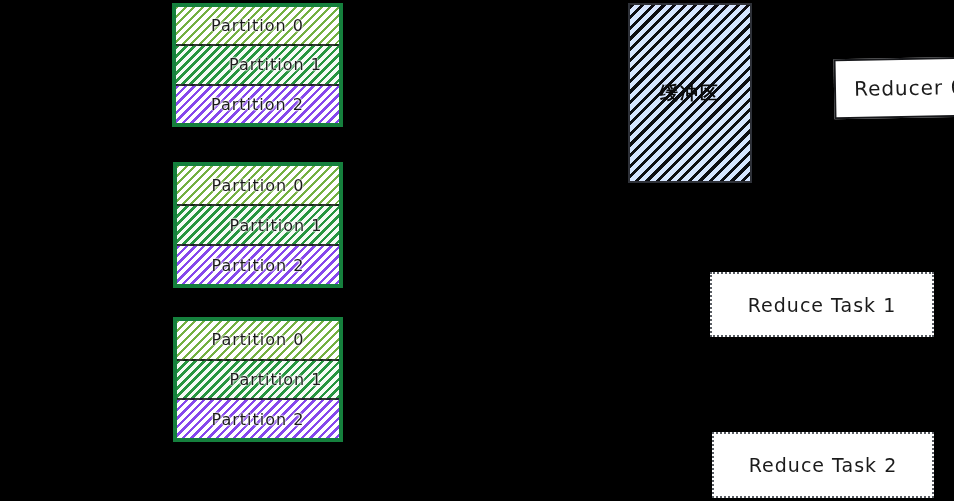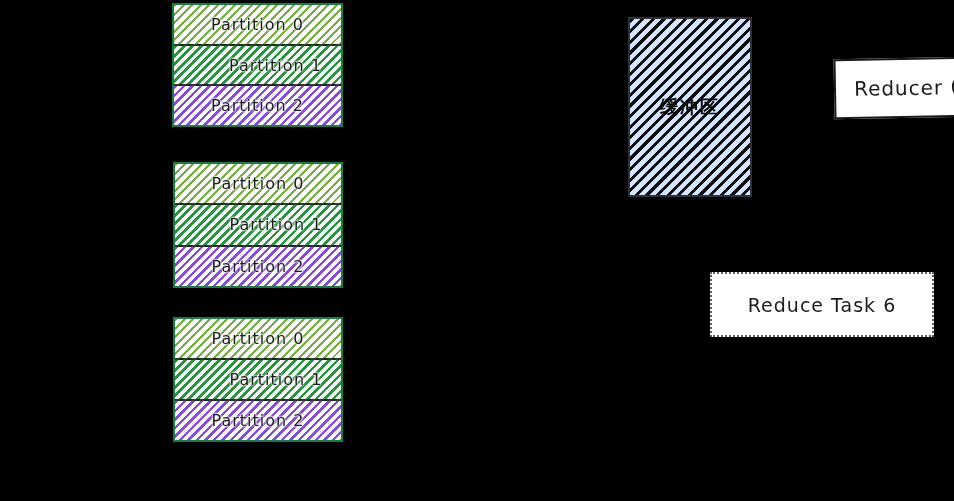--- a/index.html
+++ b/index.html
@@ -10,21 +10,21 @@
     background: #000000;
     overflow: hidden;
     font-family: "DejaVu Sans", sans-serif;
   }
 
   
   .stack {
     position: absolute;
     display: flex;
     flex-direction: column;
-    border: 2px solid #15803d;
+    border: 4px solid #15803d;
     box-sizing: border-box;
   }
   .band {
     flex: 1 1 0;
     display: flex;
     align-items: center;
     justify-content: center;
     box-sizing: border-box;
   }
   .band + .band { border-top: 2px solid rgba(15, 20, 15, 0.85); }
@@ -46,21 +46,20 @@
   .buffer {
     position: absolute;
     left: 628px; top: 3px;
     width: 124px; height: 180px;
     box-sizing: border-box;
     border: 2px solid #2e3138;
     background: repeating-linear-gradient(135deg, #0c0d11 0 3px, #d4e4fe 3px 7.5px);
     display: flex;
     align-items: center;
     justify-content: center;
-    margin-top: 14px;
   }
   .buffer span {
     font-size: 18px;
     font-weight: 700;
     color: #0a0a0a;
     letter-spacing: 2px;
   }
 
   
   .reducer {
@@ -145,17 +144,20 @@
 
   <div class="buffer">
     <span>缓冲区</span>
   </div>
 
   <div class="reducer">
     <span>Reducer 0</span>
   </div>
 
   <div class="task task1">
-    <span>Reduce Task 6</span>
+    <span>Reduce Task 1</span>
   </div>
 
+  <div class="task task2">
+    <span>Reduce Task 2</span>
+  </div>
 
 </div>
 
 </body></html>

